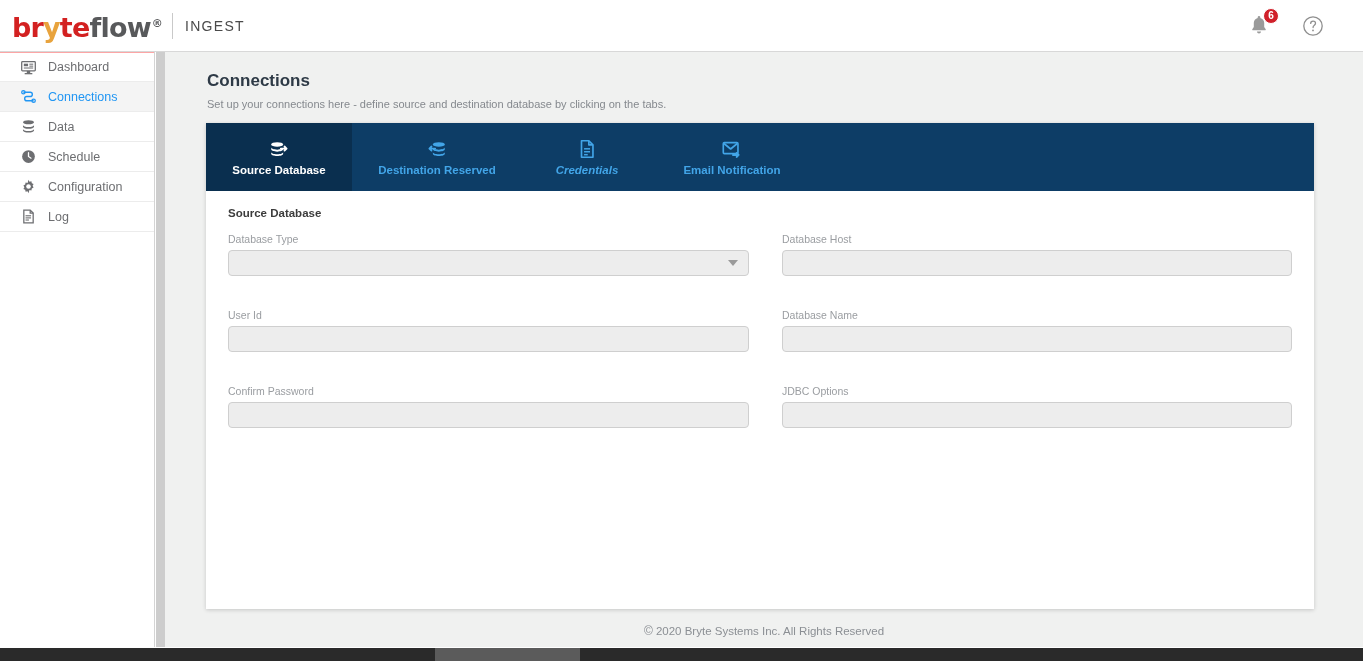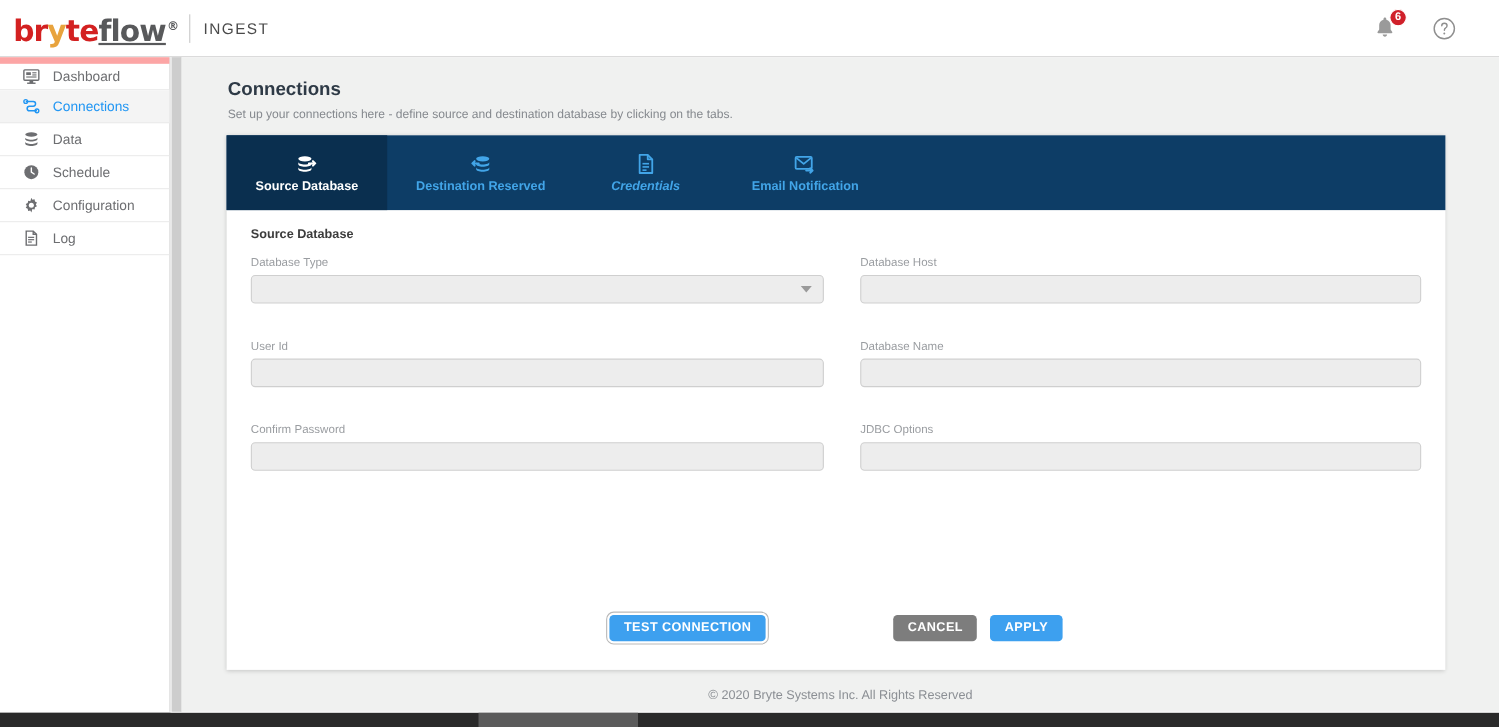--- a/index.html
+++ b/index.html
@@ -28,21 +28,21 @@
     font-size: 27px;
     font-weight: 700;
     letter-spacing: -0.8px;
     line-height: 30px;
     font-family: "DejaVu Sans", sans-serif;
   }
   .logo-b { color: #d32121; }
   .logo-r { color: #d32121; }
   .logo-y { color: #e8a33d; }
   .logo-te { color: #d32121; }
-  .logo-flow { color: #58595b; text-decoration: underline; }
+  .logo-flow { color: #58595b; }
   .logo-reg {
     font-size: 11px; color: #58595b;
     vertical-align: super; font-weight: 700;
     margin-left: 1px;
   }
   .logo-sep {
     width: 1px; height: 26px; background: #c9c9c9;
     margin: 4px 12px 0 10px;
   }
   .app-name {
@@ -75,21 +75,21 @@
   }
   .nav-item {
     height: 30px;
     display: flex; align-items: center;
     padding-left: 20px;
     border-bottom: 1px solid #ececec;
     cursor: pointer;
     color: #6d6e71;
     font-size: 12.5px;
   }
-  .nav-item:first-child { border-top: 6px solid #fca5a5; }
+  .nav-item:first-child { border-top: 1px solid #fca5a5; }
   .nav-item .nav-ico {
     width: 17px; height: 17px;
     display: flex; align-items: center; justify-content: center;
     margin-right: 11px;
     color: #6d6e71;
   }
   .nav-item.active { background: #f4f4f4; color: #2196f3; }
   .nav-item.active .nav-ico { color: #2196f3; }
 
   
@@ -445,25 +445,20 @@
           <label>Confirm Password</label>
           <input type="password" value="" style="">
         </div>
 
         <div class="field">
           <label>JDBC Options</label>
           <input type="text" value="" style="">
         </div>
       </div>
 
-      <div class="btn-row">
-        <button class="btn btn-test">TEST CONNECTION</button>
-        <button class="btn btn-cancel">CANCEL</button>
-        <button class="btn btn-apply">APPLY</button>
-      </div>
     </div>
   </section>
 
   <div class="footer">
     <span class="copy-ico">©</span>
     <span>2020 Bryte Systems Inc. All Rights Reserved</span>
   </div>
 </main>
 
 <div class="hscroll">

